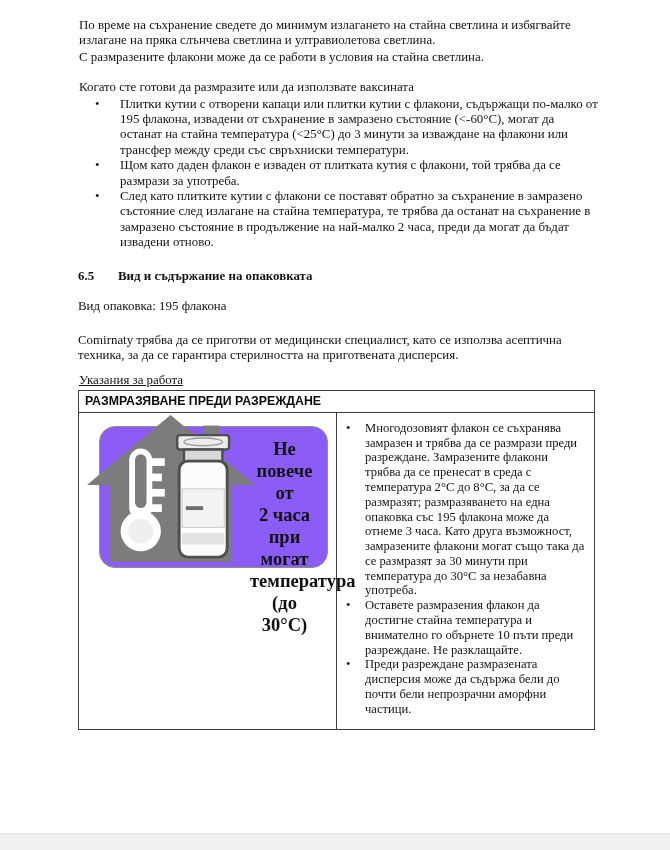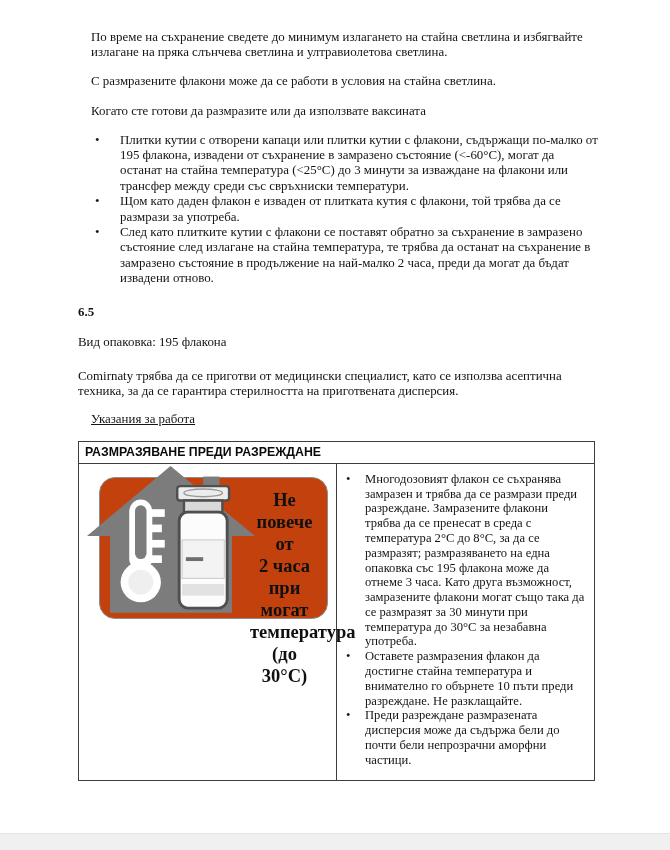--- a/index.html
+++ b/index.html
@@ -7,21 +7,21 @@
     width:670px;height:850px;position:relative;overflow:hidden;
     background:#ffffff;
     font-family:"Liberation Serif", serif;
     color:#141414;
   }
   .content{
     position:absolute;left:78px;top:17px;width:520px;
     font-size:12.9px;line-height:15.4px;
   }
   .blk{margin:0 0 15px 0;}
-  .line{margin:13px;}
+  .line{margin:1px;}
   .bullets{margin:0 0 15px 0;}
   .bullet{display:flex;}
   .bullet .dot{flex:0 0 auto;width:25px;padding-left:17px;}
   .sec{font-weight:bold;display:flex;margin:18px 0 15px 0;}
   .sec .num{flex:0 0 auto;width:40px;}
   .underlined{text-decoration:underline;}
   .pack-size{margin:0 0 18px 0;}
   .aseptic{margin:0 0 10px 0;}
 
   table.thaw{border-collapse:collapse;width:517px;table-layout:fixed;padding-left:28px;}
@@ -30,21 +30,21 @@
     font-family:"Liberation Sans", sans-serif;
     font-weight:bold;font-size:12.3px;line-height:15px;
     padding:3px 6px;color:#0a0a0a;
   }
   .left-cell{width:281px;padding:10px 8px;}
   .right-cell{padding:8px 8px 12px 2px;font-size:12.6px;line-height:14.8px;}
   .right-cell .bullet .dot{width:19px;padding-left:7px;}
 
   .panel{
     position:relative;margin:3px 0 0 12px;height:140px;
-    background:#c2410c;border:1.3px solid #8d8d8d;border-radius:16px;
+    background:#8b5cf6;border:1.3px solid #8d8d8d;border-radius:16px;
   }
   .panel svg{position:absolute;left:-13px;top:-15px;}
   .panel-text{
     position:absolute;left:150px;right:8px;top:11px;
     text-align:center;font-weight:bold;font-size:18.5px;line-height:22px;color:#101010;
   }
   .bottom-strip{
     position:absolute;left:0;top:833px;width:670px;height:17px;background:#f0f0f0;
     border-top:1px solid #e3e3e3;
   }
@@ -72,20 +72,21 @@
     </div>
     <div class="bullet">
       <span class="dot">•</span>
       <span>След като плитките кутии с флакони се поставят обратно за съхранение в замразено състояние след излагане на стайна температура, те трябва да останат на съхранение в замразено състояние в продължение на най-малко 2 часа, преди да могат да бъдат извадени отново.</span>
     </div>
   </div>
 
 
   <div class="sec">
     <span class="num">6.5</span>
+    <span>Вид и съдържание на опаковката</span>
   </div>
 
 
   <p class="line pack-size">Вид опаковка: 195 флакона</p>
 
 
   <p class="line aseptic">Comirnaty трябва да се приготви от медицински специалист, като се използва асептична техника, за да се гарантира стерилността на приготвената дисперсия.</p>
 
   <p class="line blk underlined">Указания за работа</p>
 

